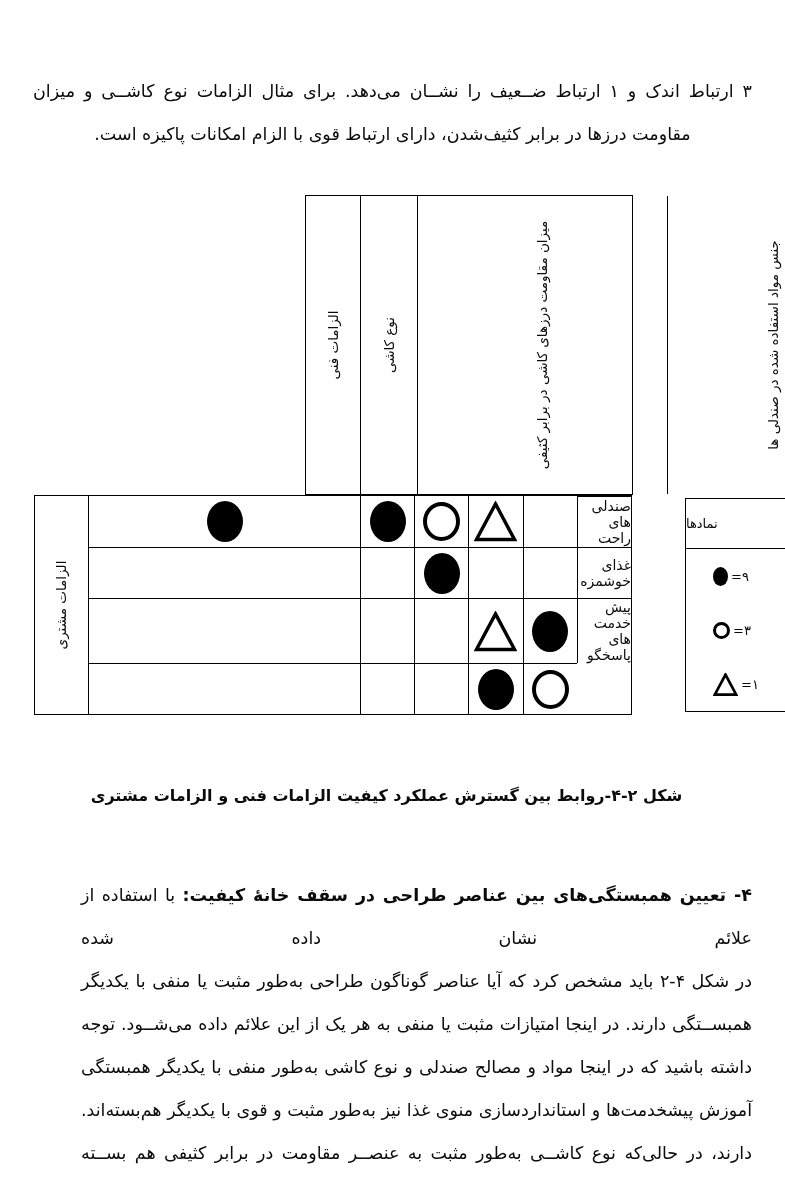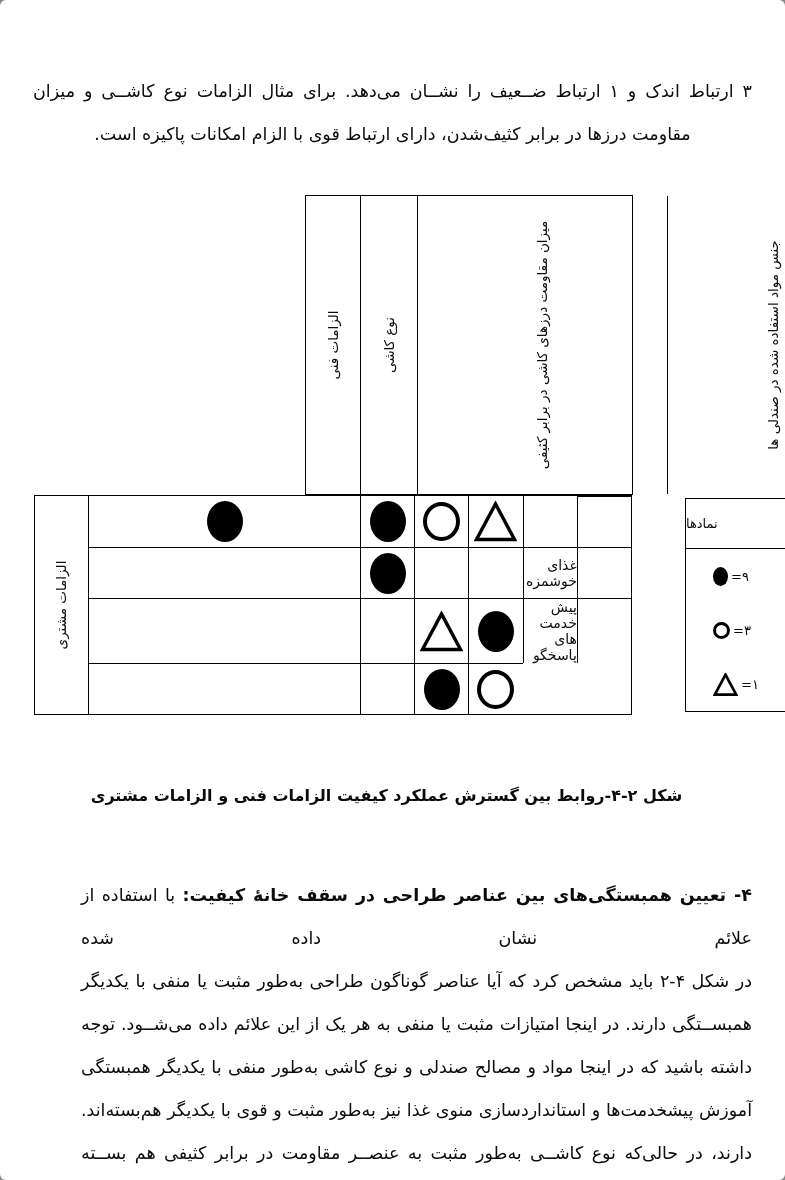--- a/index.html
+++ b/index.html
@@ -1,17 +1,17 @@
 <!DOCTYPE html>
 <html lang="fa"><head>
 <meta charset="utf-8">
 <style>
   html,body{margin:0;padding:0;background:#888;}
   .page{position:relative;width:785px;height:1180px;background:#ffffff;overflow:hidden;
-        font-family:"DejaVu Sans",sans-serif;color:#0b0b0b;direction:rtl;margin:0 auto;border-radius:6px;}
+        font-family:"DejaVu Sans",sans-serif;color:#0b0b0b;direction:rtl;margin:0 auto;}
   
   .intro{position:absolute;top:70px;right:33px;left:33px;font-size:17.5px;line-height:43px;}
   .bodypar{position:absolute;top:874px;right:33px;left:33px;font-size:17.5px;line-height:43px;margin-left:48px;}
   .jline{text-align:justify;text-align-last:justify;}
   .rline{text-align:center;}
   .lead{font-weight:bold;}
   
   .caption{position:absolute;top:779px;left:0;right:12px;text-align:center;
            font-weight:bold;font-size:16px;line-height:34px;}
   
@@ -85,20 +85,21 @@
       </div>
       <div class="data-cell">
         <div class="sym-medium"></div>
       </div>
       <div class="data-cell">
         <svg viewBox="0 0 44 42" width="43" height="41">
           <polygon points="22,3 41.5,39.5 2.5,39.5" fill="none" stroke="#000" stroke-width="3.5"></polygon>
         </svg>
       </div>
       <div class="data-cell"></div>
+      <div class="label-cell bt">صندلی های راحت</div>
       <div class="data-cell bt"></div>
       <div class="data-cell bt"></div>
       <div class="data-cell bt">
         <div class="sym-strong"></div>
       </div>
       <div class="data-cell bt"></div>
       <div class="data-cell bt"></div>
       <div class="label-cell bt">غذای خوشمزه</div>
       <div class="data-cell bt"></div>
       <div class="data-cell bt"></div>

